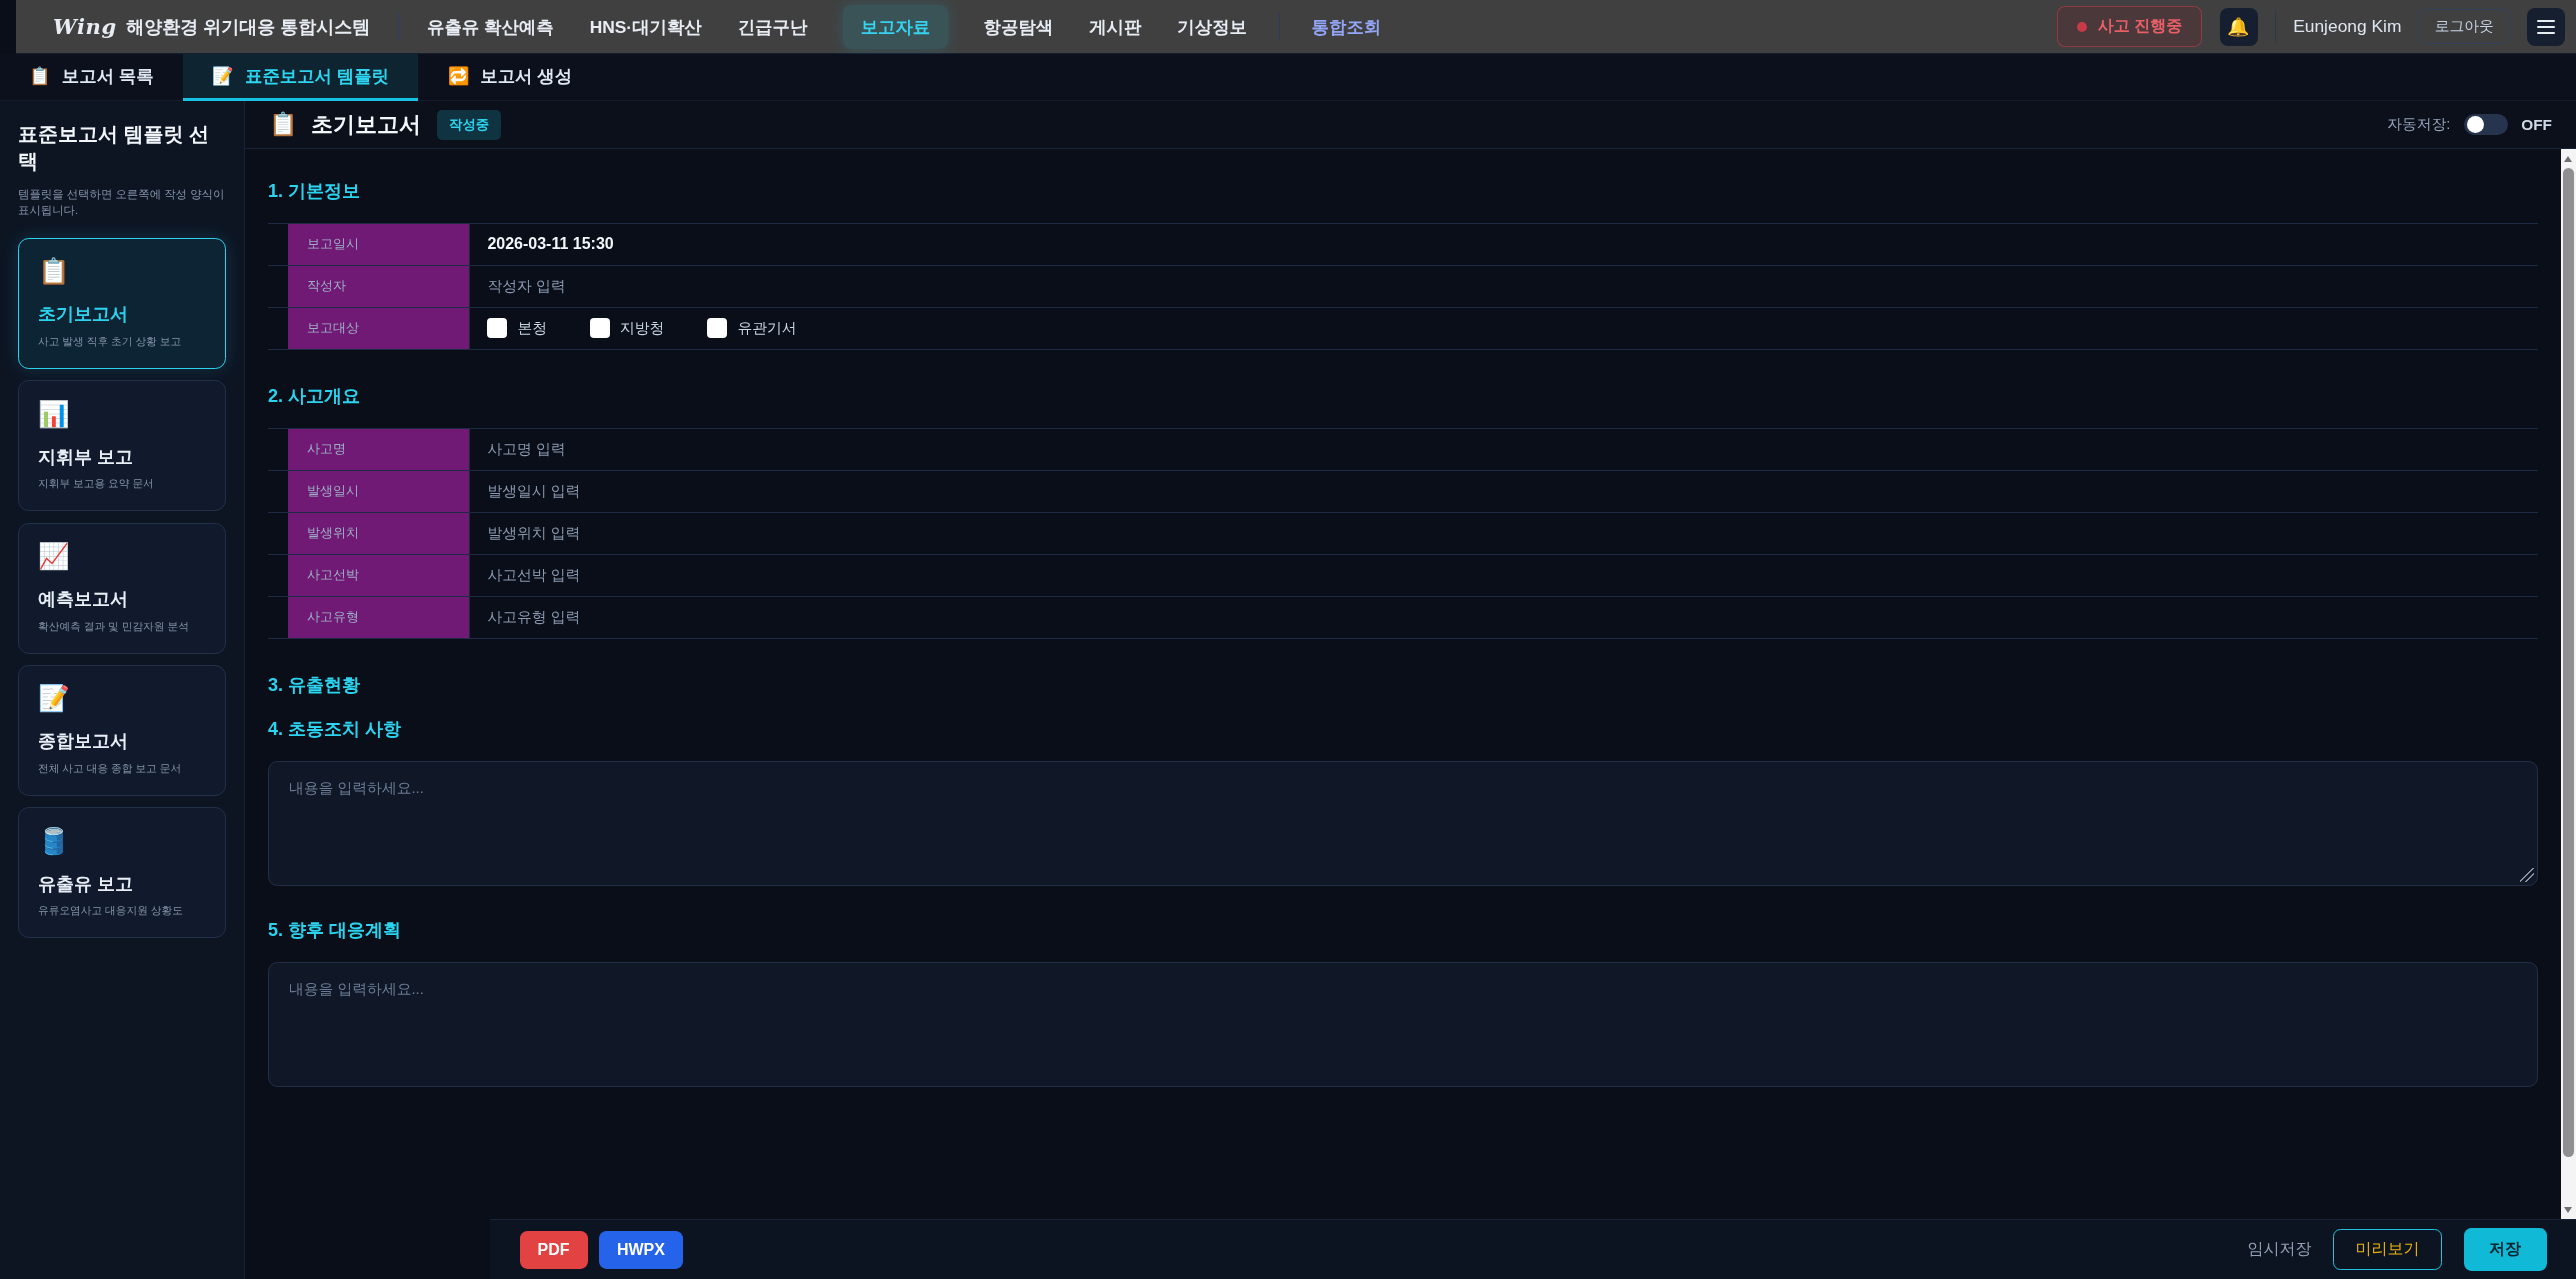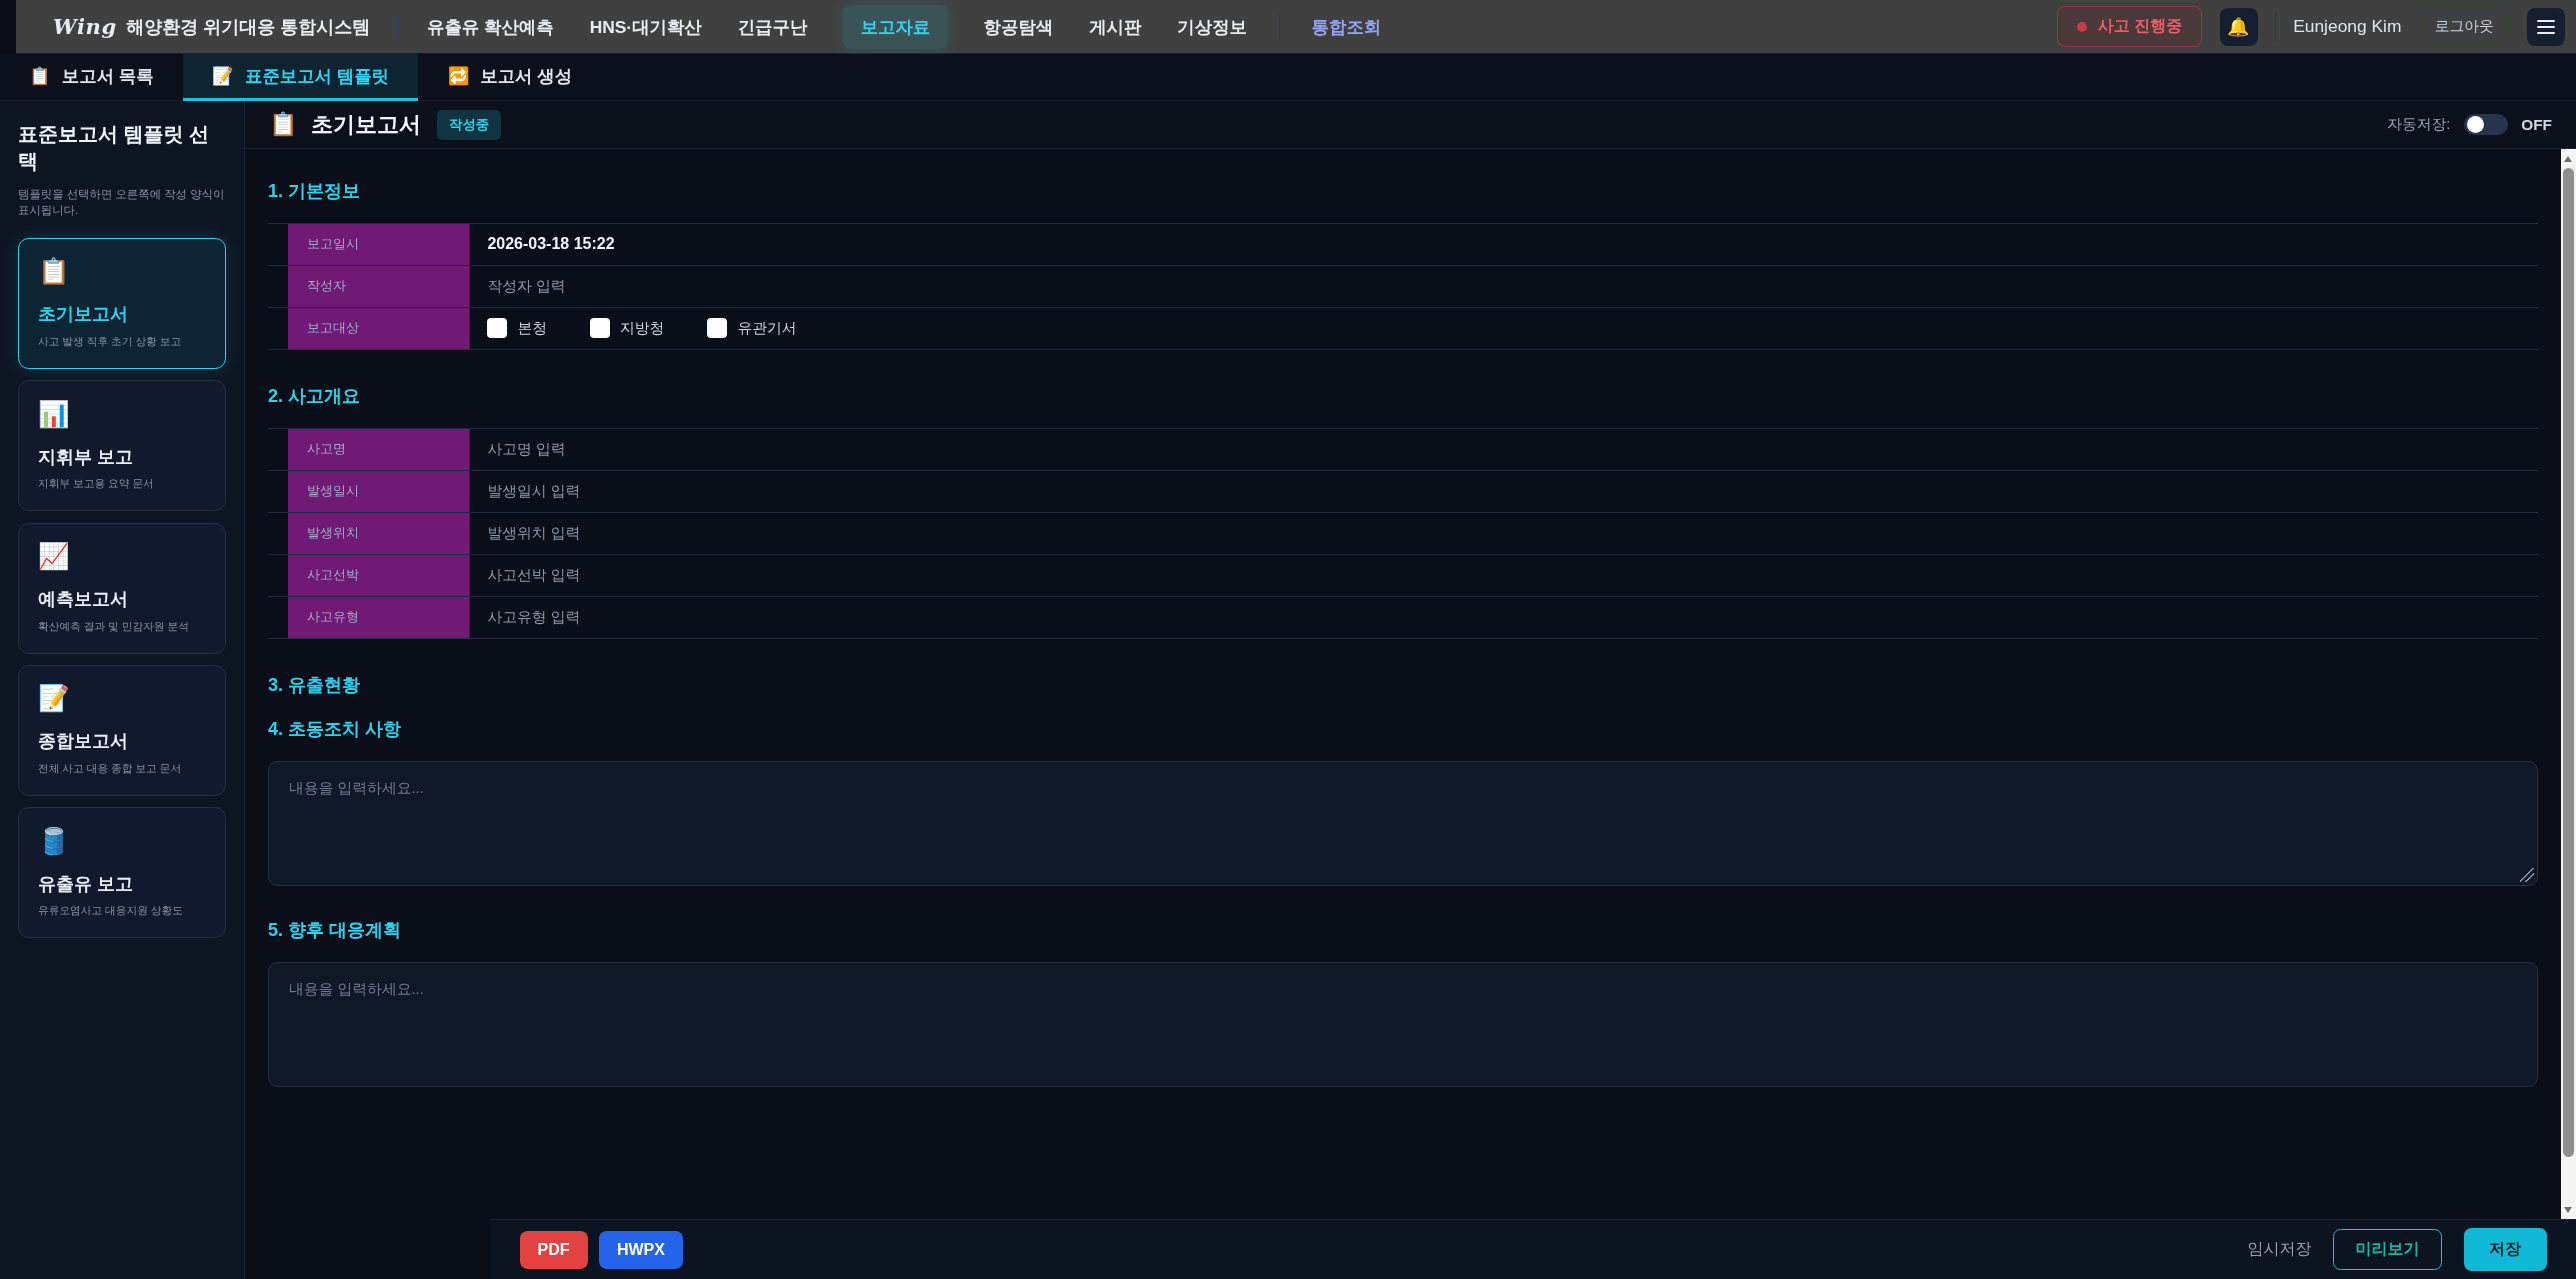--- a/index.html
+++ b/index.html
@@ -153,22 +153,22 @@
   }
   .export-btn {
     border:none; border-radius:7.4px; color:#ffffff; font-weight:800; font-size:16px;
     padding:10px 18px; margin-right:11.4px; cursor:pointer; font-family:"Liberation Sans", sans-serif;
   }
   .pdf-btn { background:#e34242; }
   .hwpx-btn { background:#2563eb; }
   .footer-right { margin-left:auto; display:flex; align-items:center; gap:21.5px; }
   .temp-save { font-size:16px; color:#93a0b5; background:none; border:none; cursor:pointer; font-family:"Liberation Sans", sans-serif; }
   .preview-btn {
-    background:transparent; border:1.3px solid #22c3e2; color:#14b8a6;
-    font-size:16px; font-weight:700; padding:9.4px 21.5px; border-radius:7.4px; cursor:pointer;
+    background:transparent; border:1.3px solid #22c3e2; color:#eab308;
+    font-size:16px; font-weight:400; padding:9.4px 21.5px; border-radius:7.4px; cursor:pointer;
     font-family:"Liberation Sans", sans-serif;
   }
   .save-btn {
     background:#10b9d6; border:none; color:#0a2530;
     font-size:16px; font-weight:800; padding:10.7px 25.5px; border-radius:7.4px; cursor:pointer;
     font-family:"Liberation Sans", sans-serif;
   }
 </style>
 </head>
 <body>
@@ -272,21 +272,21 @@
         </div>
         <span class="autosave-state">OFF</span>
       </div>
     </div>
 
     <div class="scroll" id="form-area">
         <div class="section-heading">1. 기본정보</div>
         <div class="form-table">
           <div class="form-row">
             <div class="form-label">보고일시</div>
-            <div class="form-value filled">2026-03-18 15:22</div>
+            <div class="form-value filled">2026-03-11 15:30</div>
           </div>
           <div class="form-row">
             <div class="form-label">작성자</div>
             <div class="form-value">작성자 입력</div>
           </div>
           <div class="form-row">
             <div class="form-label">보고대상</div>
             <div class="form-value">
               <div class="chk-group">
                 <label class="chk-item">

